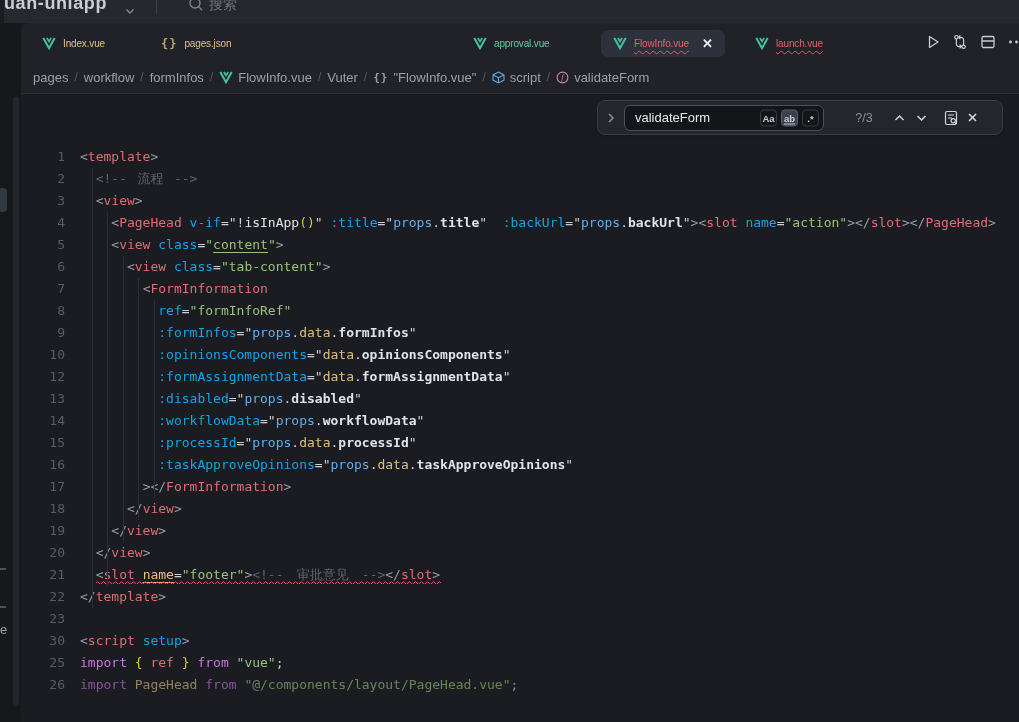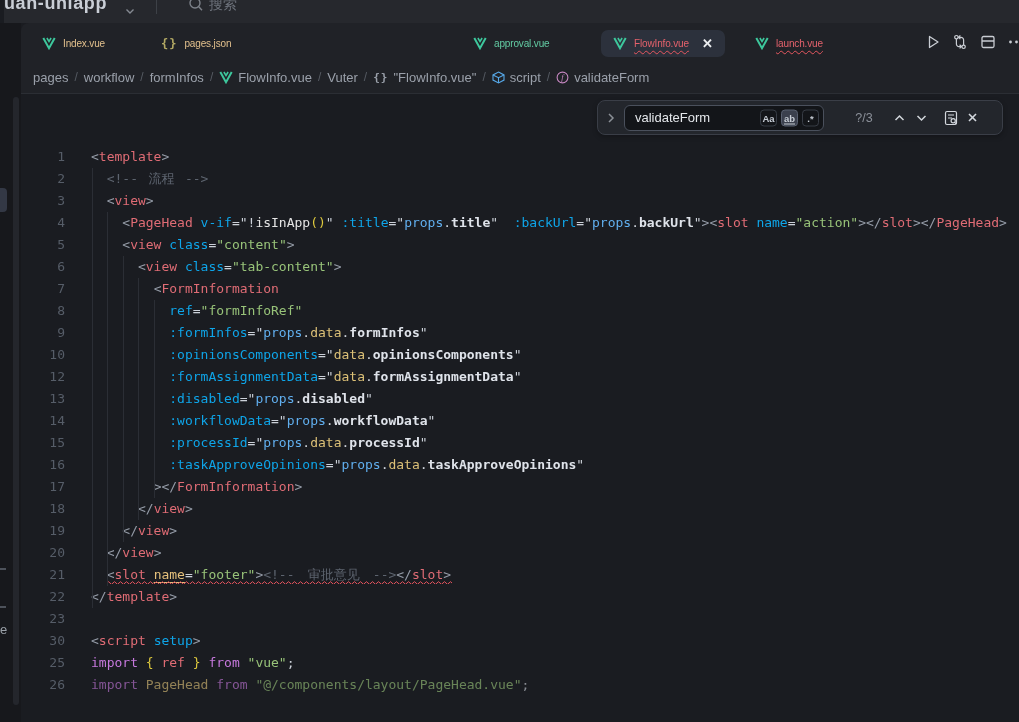--- a/index.html
+++ b/index.html
@@ -56,31 +56,31 @@
   .bc-braces { font-family:"DejaVu Sans Mono", monospace; font-size:11px; font-weight:700;
                color:#9aa0aa; letter-spacing:1px; }
   .panel-sep { position:absolute; left:0; top:70px; width:998px; height:1px; background:#2b2e34; }
 
   
   .code-bg { position:absolute; left:0; top:71px; width:998px; height:628px; background:#1a1c21; }
   .code { position:absolute; left:0; top:123px; width:998px;
           font-family:"DejaVu Sans Mono", monospace; font-size:13px; line-height:22px; }
   .code-row { display:flex; height:22px; white-space:pre; }
   .gutter { width:44px; text-align:right; color:#565d68; flex:none; }
-  .code-text { margin-left:26px; flex:none; }
+  .code-text { margin-left:15px; flex:none; }
   .guide { position:absolute; width:1px; background:#2b2e35; }
 
   
   .tk-ab  { color:#959ca8; }
   .tk-tag { color:#e06c75; }
   .tk-attr{ color:#0ea5e9; }
   .tk-gold{ color:#dcc077; }
   .tk-p   { color:#ccd1d9; }
   .tk-str { color:#98c379; }
-  .tk-link{ color:#98c379; text-underline-offset:3px;
+  .tk-link{ color:#98c379; text-decoration:underline; text-underline-offset:3px;
             text-decoration-thickness:1px; }
   .tk-blue{ color:#61afef; }
   .tk-wb  { color:#dfe3ea; font-weight:700; }
   .tk-fn  { color:#e5e5e5; }
   .tk-br  { color:#ddc83d; }
   .tk-cm  { color:#5d646f; }
   .tk-kw  { color:#c678dd; }
   .tk-var { color:#e06c75; }
   .tk-attru { color:#e5c07b; text-decoration:underline; text-underline-offset:3px;
               text-decoration-thickness:1px; }

